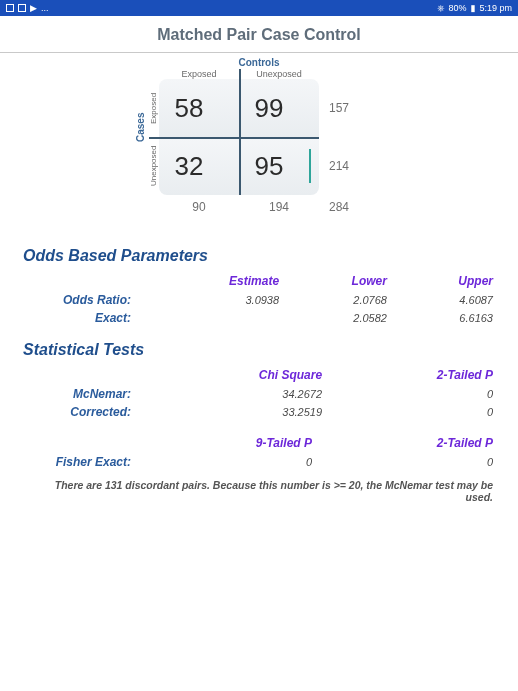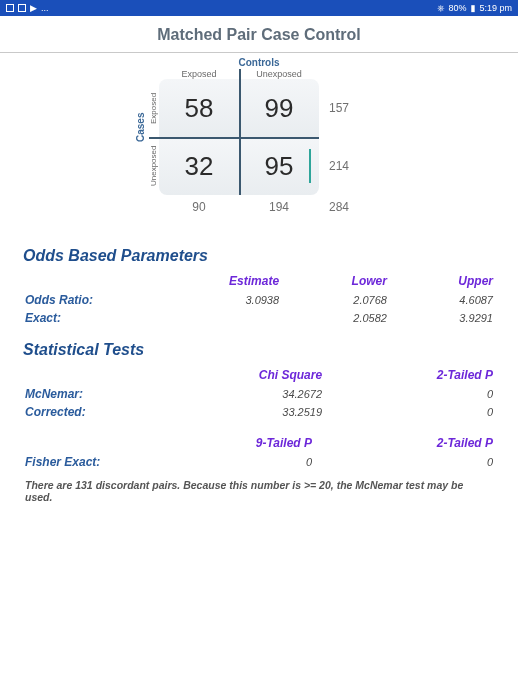--- a/index.html
+++ b/index.html
@@ -79,21 +79,20 @@
   }
   .cells {
     display: grid;
     grid-template-columns: 80px 80px 40px;
     grid-template-rows: 58px 58px 24px;
     position: relative;
   }
   .cell {
     display: flex;
     align-items: center;
-    justify-content: center;
     font-size: 26px;
     color: #2b2b2b;
     background: linear-gradient(#f4f6f8,#e9edf0);
   }
   .cell input {
     border: none;
     background: transparent;
     font-size: 26px;
     text-align: center;
     width: 60px;
@@ -149,30 +148,31 @@
     font-size: 12px;
   }
   table.data th.lbl { text-align: left; width: 110px; }
   table.data td {
     color: #4a4a4a;
     text-align: right;
     padding: 2px 2px;
     font-size: 11px;
   }
   table.data td.lbl {
-    text-align: left;
+    text-align: right;
     color: #2a5b9c;
     font-weight: bold;
     font-size: 12px;
   }
   .note {
     color: #555;
     font-size: 10.5px;
     font-weight: bold;
     padding: 8px 2px;
+    text-align: right;
   }
 </style>
 </head>
 <body>
 
 <div class="status-bar">
   <div class="status-left">
     <span class="icon-sq"></span>
     <span class="icon-sq"></span>
     <span>▶</span>
@@ -237,21 +237,21 @@
     <tr>
       <td class="lbl">Odds Ratio:</td>
       <td>3.0938</td>
       <td>2.0768</td>
       <td>4.6087</td>
     </tr>
     <tr>
       <td class="lbl">Exact:</td>
       <td></td>
       <td>2.0582</td>
-      <td>3.9291</td>
+      <td>6.6163</td>
     </tr>
   </tbody>
     </table>
 
   <div class="section-h">Statistical Tests</div>
   <table class="data">
     <tbody>
         <tr>
       <th class="lbl"></th>
       <th>Chi Square</th>

